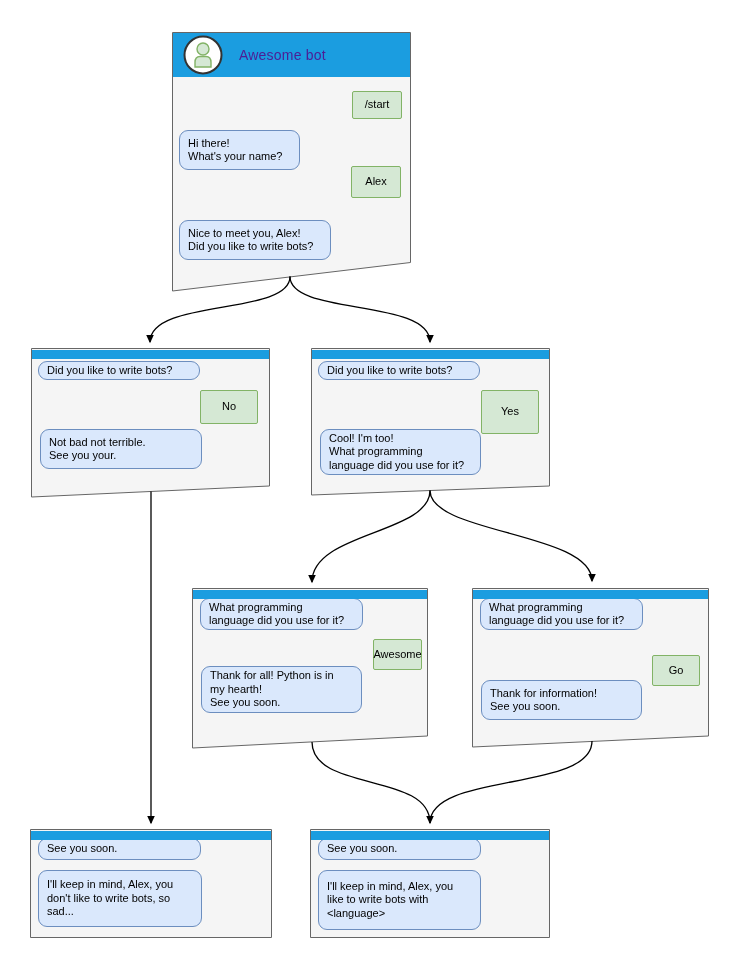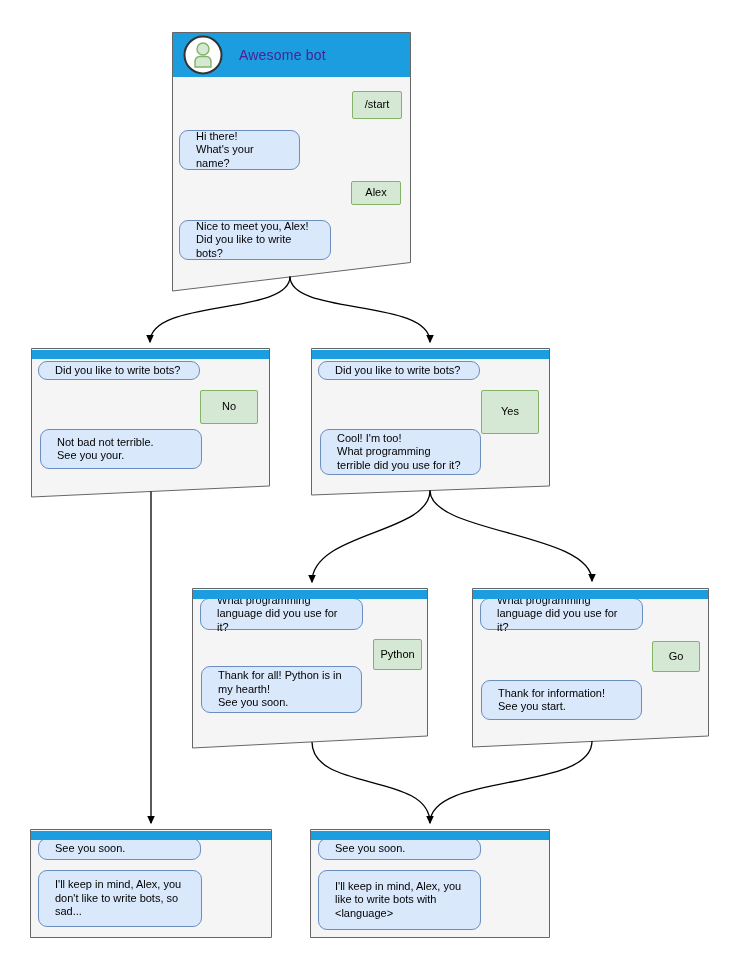--- a/index.html
+++ b/index.html
@@ -25,21 +25,21 @@
     margin-left:16px;color:#4c1d95;font-size:14px;font-weight:normal;
     letter-spacing:.2px;
   }
   .bubble{
     position:absolute;z-index:2;font-size:11px;line-height:13.5px;
     display:flex;align-items:center;white-space:pre-line;
     border:1px solid;box-sizing:border-box;
   }
   .bubble.bot{
     background:var(--c-bot-fill);border-color:var(--c-bot-border);
-    border-radius:9px;padding:2px 16px;text-align:left;
+    border-radius:9px;padding:2px 8px;text-align:left;
   }
   .bubble.user{
     background:var(--c-user-fill);border-color:var(--c-user-border);
     border-radius:2px;padding:2px 20px;justify-content:center;text-align:center;
   }
 </style>
 </head>
 <body>
 
 <div class="canvas">
@@ -73,59 +73,59 @@
       <svg class="avatar" width="40" height="42" viewBox="0 0 40 42">
         <circle cx="20" cy="21" r="18.5" fill="#ffffff" stroke="#333333" stroke-width="2"></circle>
         <circle cx="20" cy="15" r="6" fill="#d5e8d4" stroke="#82b366" stroke-width="1.4"></circle>
         <path d="M12,33 L12,28.5 Q12,22.5 17,22.5 L23,22.5 Q28,22.5 28,28.5 L28,33 Z" fill="#d5e8d4" stroke="#82b366" stroke-width="1.4"></path>
       </svg>
       <span class="title-text">Awesome bot</span>
     </div>
     <div class="bubble user" style="left:180px;top:59px;width:50px;height:28px">/start</div>
     <div class="bubble bot" style="left:7px;top:98px;width:121px;height:40px">Hi there!
 What's your name?</div>
-    <div class="bubble user" style="left:179px;top:149px;width:50px;height:24px">Alex</div>
+    <div class="bubble user" style="left:179px;top:134px;width:50px;height:32px">Alex</div>
     <div class="bubble bot" style="left:7px;top:188px;width:152px;height:40px">Nice to meet you, Alex!
 Did you like to write bots?</div>
   </div>
 
   <div class="window" style="left:31px;top:348px;width:239px;height:149px">
     <div class="window-bar"></div>
     <div class="bubble bot" style="left:7px;top:13px;width:162px;height:19px">Did you like to write bots?</div>
     <div class="bubble user" style="left:169px;top:42px;width:58px;height:34px">No</div>
     <div class="bubble bot" style="left:9px;top:81px;width:162px;height:40px">Not bad not terrible.
 See you your.</div>
   </div>
 
   <div class="window" style="left:311px;top:348px;width:239px;height:147px">
     <div class="window-bar"></div>
     <div class="bubble bot" style="left:7px;top:13px;width:162px;height:19px">Did you like to write bots?</div>
     <div class="bubble user" style="left:170px;top:42px;width:58px;height:44px">Yes</div>
     <div class="bubble bot" style="left:9px;top:81px;width:161px;height:46px">Cool! I'm too!
 What programming
-terrible did you use for it?</div>
+language did you use for it?</div>
   </div>
 
   <div class="window" style="left:192px;top:588px;width:236px;height:160px">
     <div class="window-bar"></div>
     <div class="bubble bot" style="left:8px;top:10px;width:163px;height:32px">What programming
 language did you use for it?</div>
-    <div class="bubble user" style="left:181px;top:51px;width:49px;height:31px">Python</div>
+    <div class="bubble user" style="left:181px;top:51px;width:49px;height:31px">Awesome</div>
     <div class="bubble bot" style="left:9px;top:78px;width:161px;height:47px">Thank for all! Python is in
 my hearth!
 See you soon.</div>
   </div>
 
   <div class="window" style="left:472px;top:588px;width:237px;height:159px">
     <div class="window-bar"></div>
     <div class="bubble bot" style="left:8px;top:10px;width:163px;height:32px">What programming
 language did you use for it?</div>
-    <div class="bubble user" style="left:180px;top:53px;width:48px;height:31px">Go</div>
+    <div class="bubble user" style="left:180px;top:67px;width:48px;height:31px">Go</div>
     <div class="bubble bot" style="left:9px;top:92px;width:161px;height:40px">Thank for information!
-See you start.</div>
+See you soon.</div>
   </div>
 
   <div class="window" style="left:30px;top:829px;width:242px;height:109px">
     <div class="window-bar"></div>
     <div class="bubble bot" style="left:8px;top:9px;width:163px;height:22px">See you soon.</div>
     <div class="bubble bot" style="left:8px;top:41px;width:164px;height:57px">I'll keep in mind, Alex, you
 don't like to write bots, so
 sad...</div>
   </div>
 

